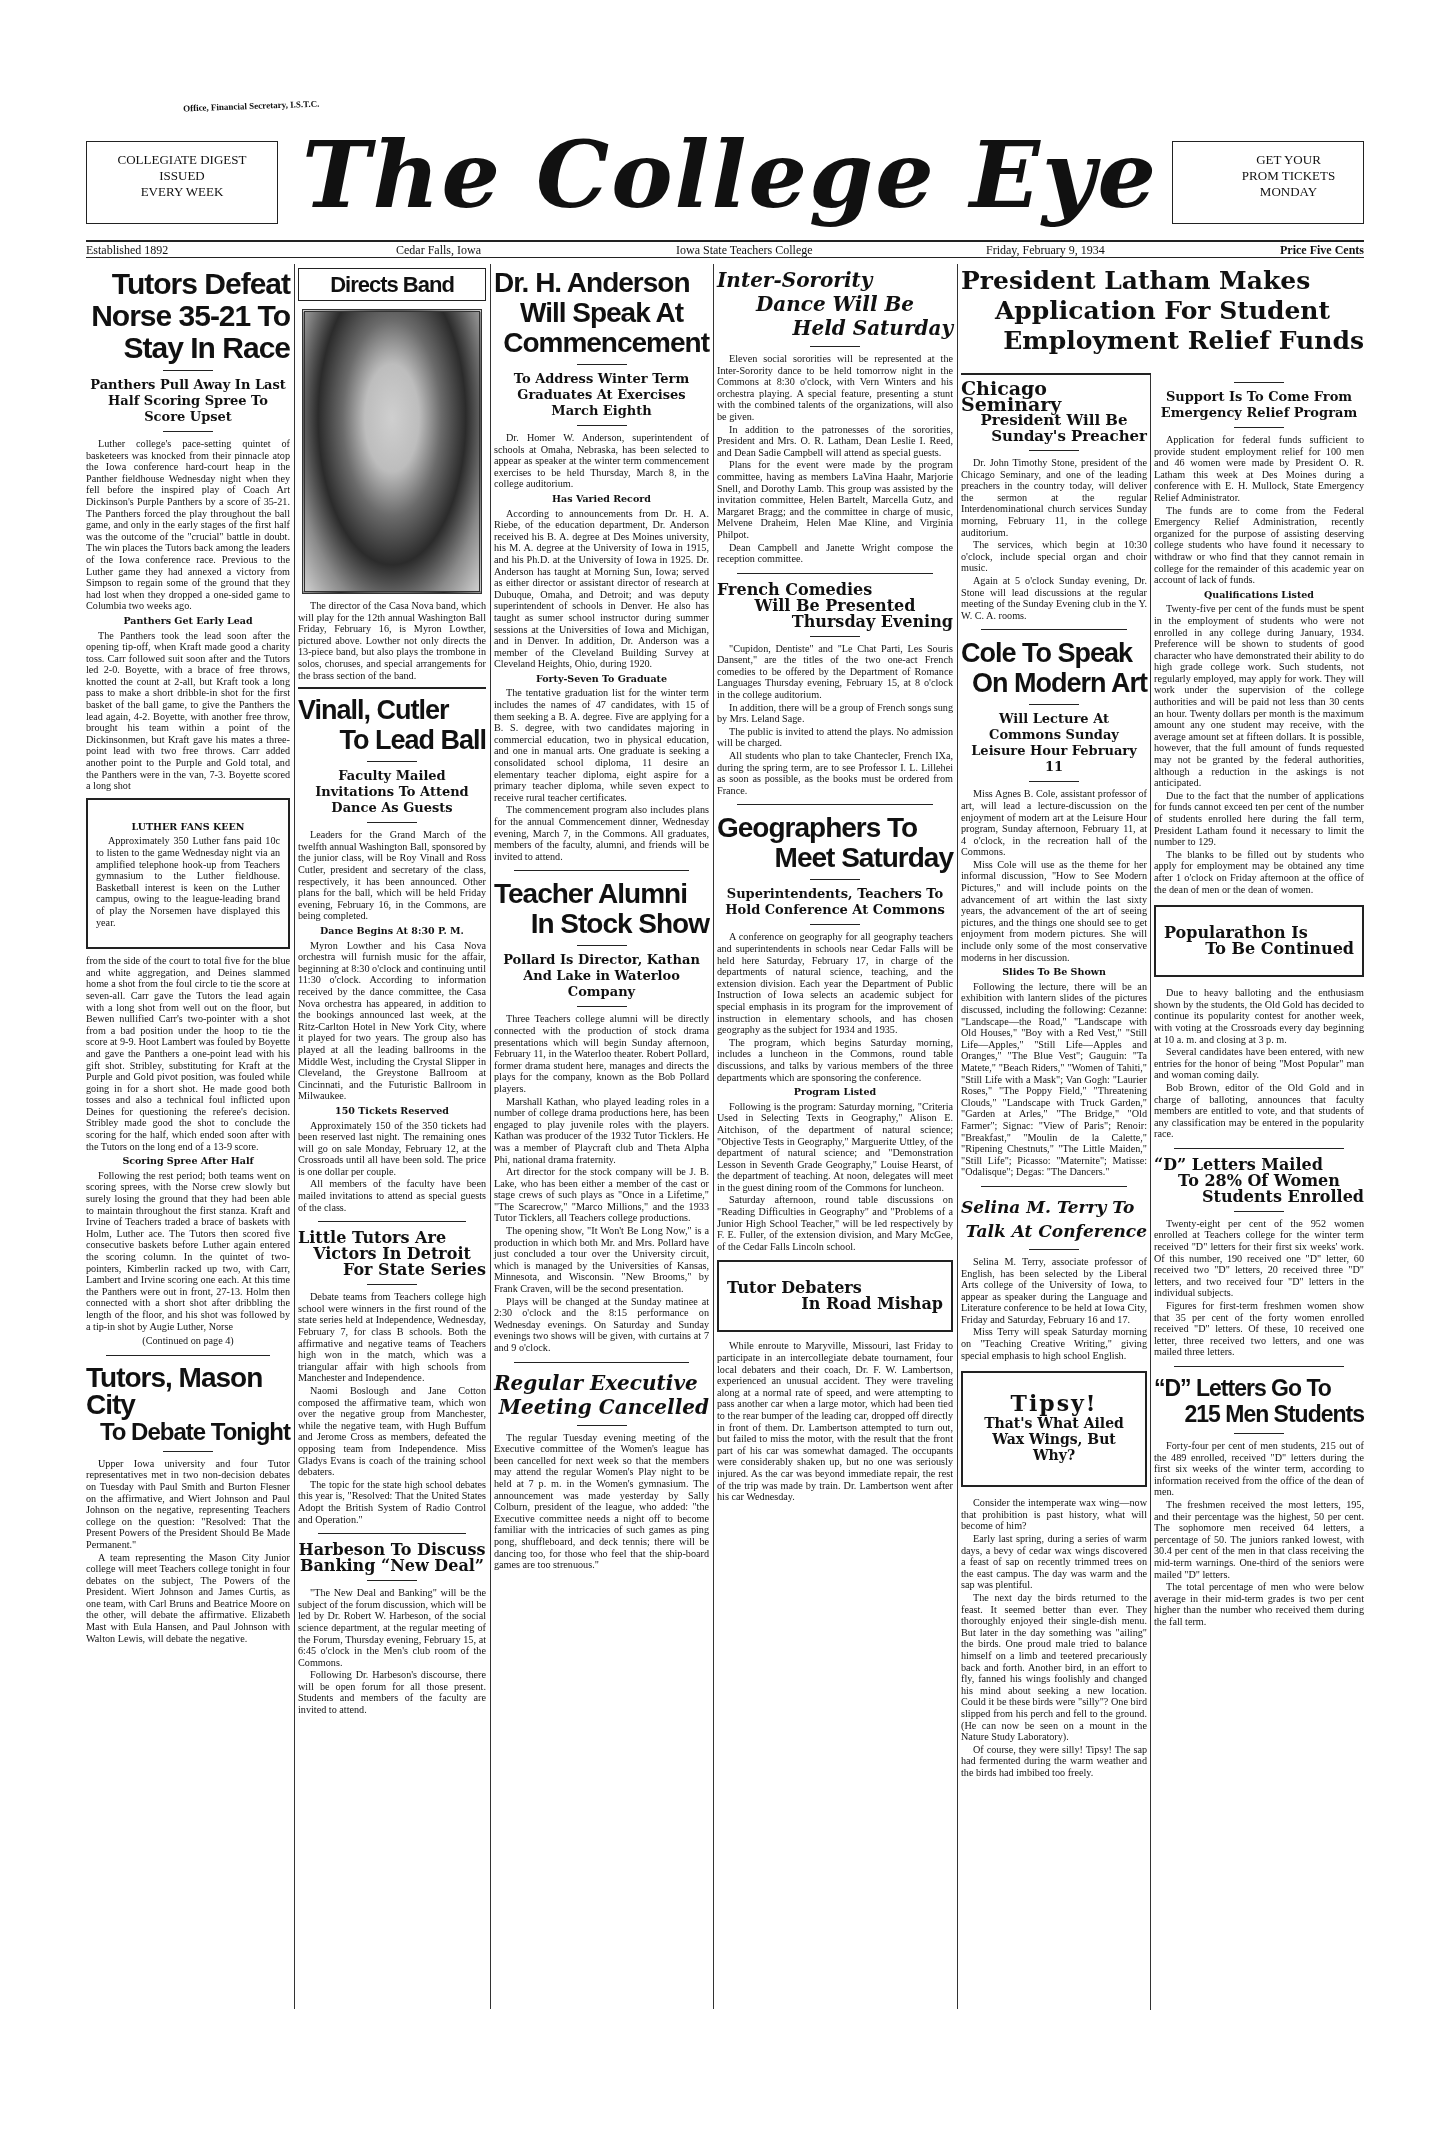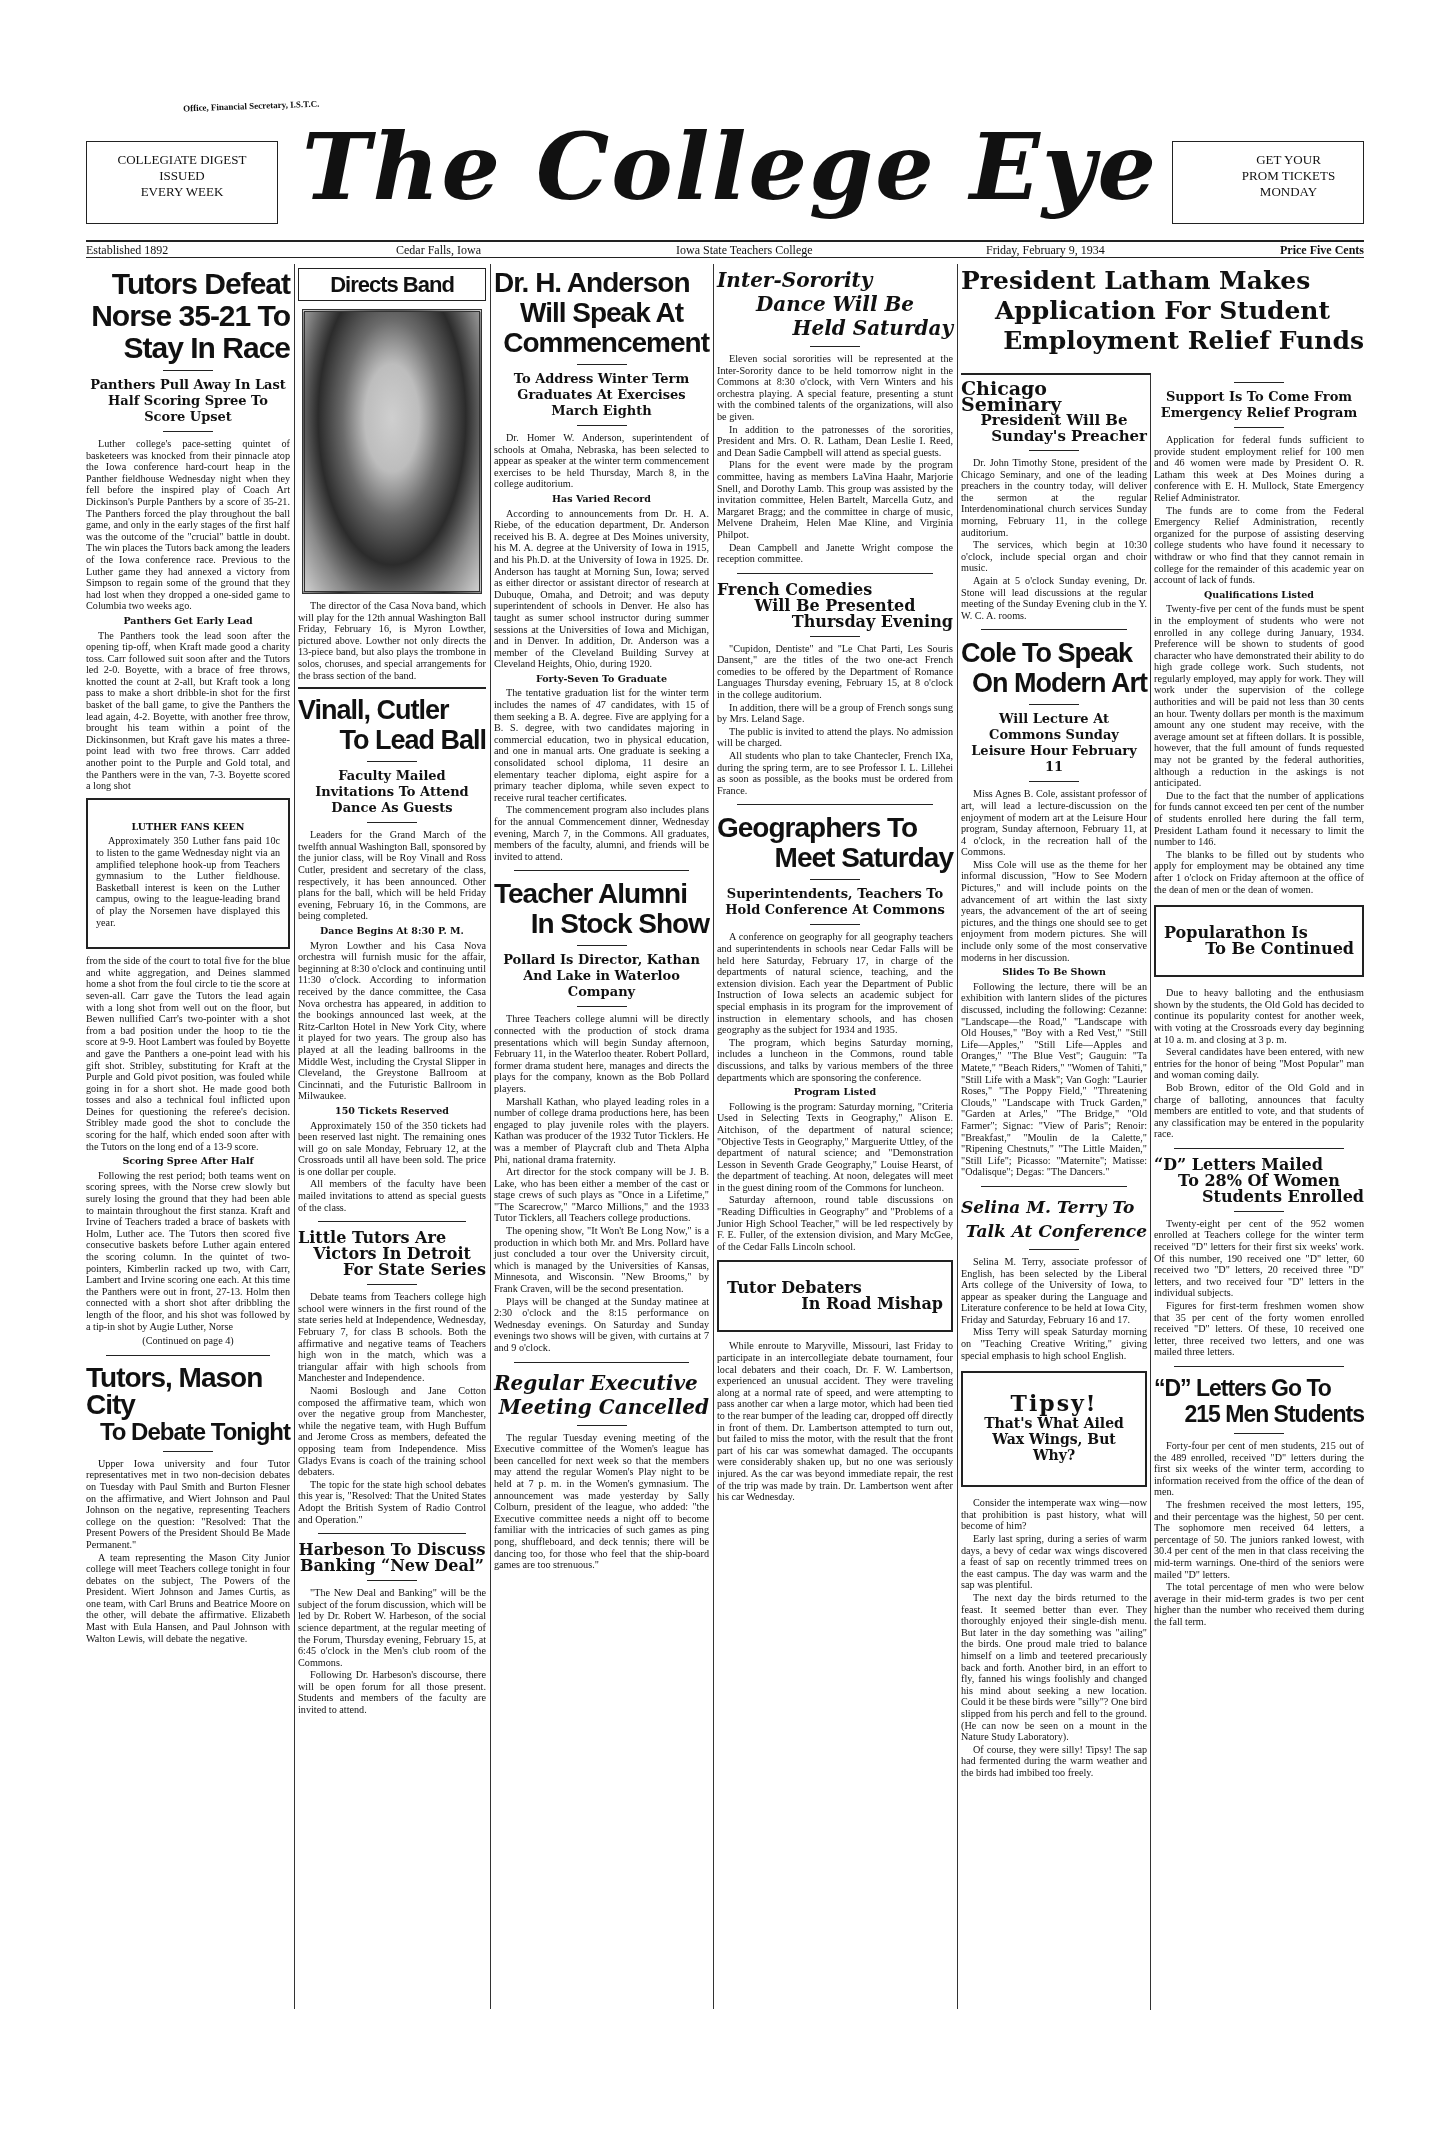--- a/index.html
+++ b/index.html
@@ -3,21 +3,21 @@
 <meta charset="utf-8">
 <style>
   * { box-sizing: border-box; margin: 0; padding: 0; }
   html, body { width: 1450px; height: 2131px; background: #fff; overflow: hidden; }
   body { position: relative; font-family: "DejaVu Serif", serif; color: #111; }
   .abs { position: absolute; }
   .office { left: 183px; top: 101px; font-size: 9px; font-weight: bold; font-family: "Liberation Serif", serif; transform: rotate(-2deg); }
   .earbox { border: 1.5px solid #222; text-align: center; font-family: "Liberation Serif", serif; font-size: 13px; line-height: 16px; padding-top: 10px; }
   .ear-l { left: 86px; top: 141px; width: 192px; height: 83px; }
   .ear-r { left: 1172px; top: 141px; width: 192px; height: 83px; padding-left: 41px; }
-  .masthead { left: 300px; top: 112px; width: 860px; text-align: center; font-family: "DejaVu Serif", serif; font-size: 92px; font-weight: bold; font-style: italic; letter-spacing: 2px; line-height: 110px; }
+  .masthead { left: 300px; top: 120px; width: 860px; text-align: center; font-family: "DejaVu Serif", serif; font-size: 92px; font-weight: bold; font-style: italic; letter-spacing: 2px; line-height: 110px; }
   .dateline { left: 86px; top: 240px; width: 1278px; border-top: 2px solid #222; border-bottom: 1px solid #222; height: 18px; font-family: "Liberation Serif", serif; font-size: 12px; }
   .dateline span { position: absolute; top: 1px; }
   .col { position: absolute; font-family: "Liberation Serif", serif; font-size: 10.2px; line-height: 11.6px; text-align: justify; }
   .col p { text-indent: 12px; margin-bottom: 1px; hyphens: auto; }
   .hl { font-family: "Liberation Sans", sans-serif; font-weight: bold; letter-spacing: -1px; line-height: 1.05; }
   .deck { font-family: "DejaVu Serif", serif; font-weight: bold; font-size: 13px; text-align: center; line-height: 16px; margin: 4px 0; }
   .sub { font-family: "DejaVu Serif", serif; font-weight: bold; font-size: 9.5px; text-align: center; margin: 3px 0; }
   .dash { width: 50px; height: 1px; background: #222; margin: 6px auto; }
   .rule { height: 1px; background: #222; margin: 8px 20px; }
   .vline { position: absolute; width: 1px; background: #333; }
@@ -257,21 +257,21 @@
 </div>
 
 <div class="col" style="left:1154px;top:380px;width:210px">
   <div class="dash" style="margin-top:2px"></div>
   <div class="deck">Support Is To Come From Emergency Relief Program</div>
   <div class="dash"></div>
   <p>Application for federal funds sufficient to provide student employment relief for 100 men and 46 women were made by President O. R. Latham this week at Des Moines during a conference with E. H. Mullock, State Emergency Relief Administrator.</p>
   <p>The funds are to come from the Federal Emergency Relief Administration, recently organized for the purpose of assisting deserving college students who have found it necessary to withdraw or who find that they cannot remain in college for the remainder of this academic year on account of lack of funds.</p>
   <div class="sub">Qualifications Listed</div>
   <p>Twenty-five per cent of the funds must be spent in the employment of students who were not enrolled in any college during January, 1934. Preference will be shown to students of good character who have demonstrated their ability to do high grade college work. Such students, not regularly employed, may apply for work. They will work under the supervision of the college authorities and will be paid not less than 30 cents an hour. Twenty dollars per month is the maximum amount any one student may receive, with the average amount set at fifteen dollars. It is possible, however, that the full amount of funds requested may not be granted by the federal authorities, although a reduction in the askings is not anticipated.</p>
-  <p>Due to the fact that the number of applications for funds cannot exceed ten per cent of the number of students enrolled here during the fall term, President Latham found it necessary to limit the number to 146.</p>
+  <p>Due to the fact that the number of applications for funds cannot exceed ten per cent of the number of students enrolled here during the fall term, President Latham found it necessary to limit the number to 129.</p>
   <p>The blanks to be filled out by students who apply for employment may be obtained any time after 1 o'clock on Friday afternoon at the office of the dean of men or the dean of women.</p>
   <div class="boxed" style="margin:10px 0;border-width:2px">
     <div class="deck" style="font-size:16px;text-align:left;margin:0">Popularathon Is</div>
     <div class="deck" style="font-size:16px;text-align:right;margin:0">To Be Continued</div>
   </div>
   <p>Due to heavy balloting and the enthusiasm shown by the students, the Old Gold has decided to continue its popularity contest for another week, with voting at the Crossroads every day beginning at 10 a. m. and closing at 3 p. m.</p>
   <p>Several candidates have been entered, with new entries for the honor of being "Most Popular" man and woman coming daily.</p>
   <p>Bob Brown, editor of the Old Gold and in charge of balloting, announces that faculty members are entitled to vote, and that students of any classification may be entered in the popularity race.</p>
   <div class="rule"></div>
   <div>

